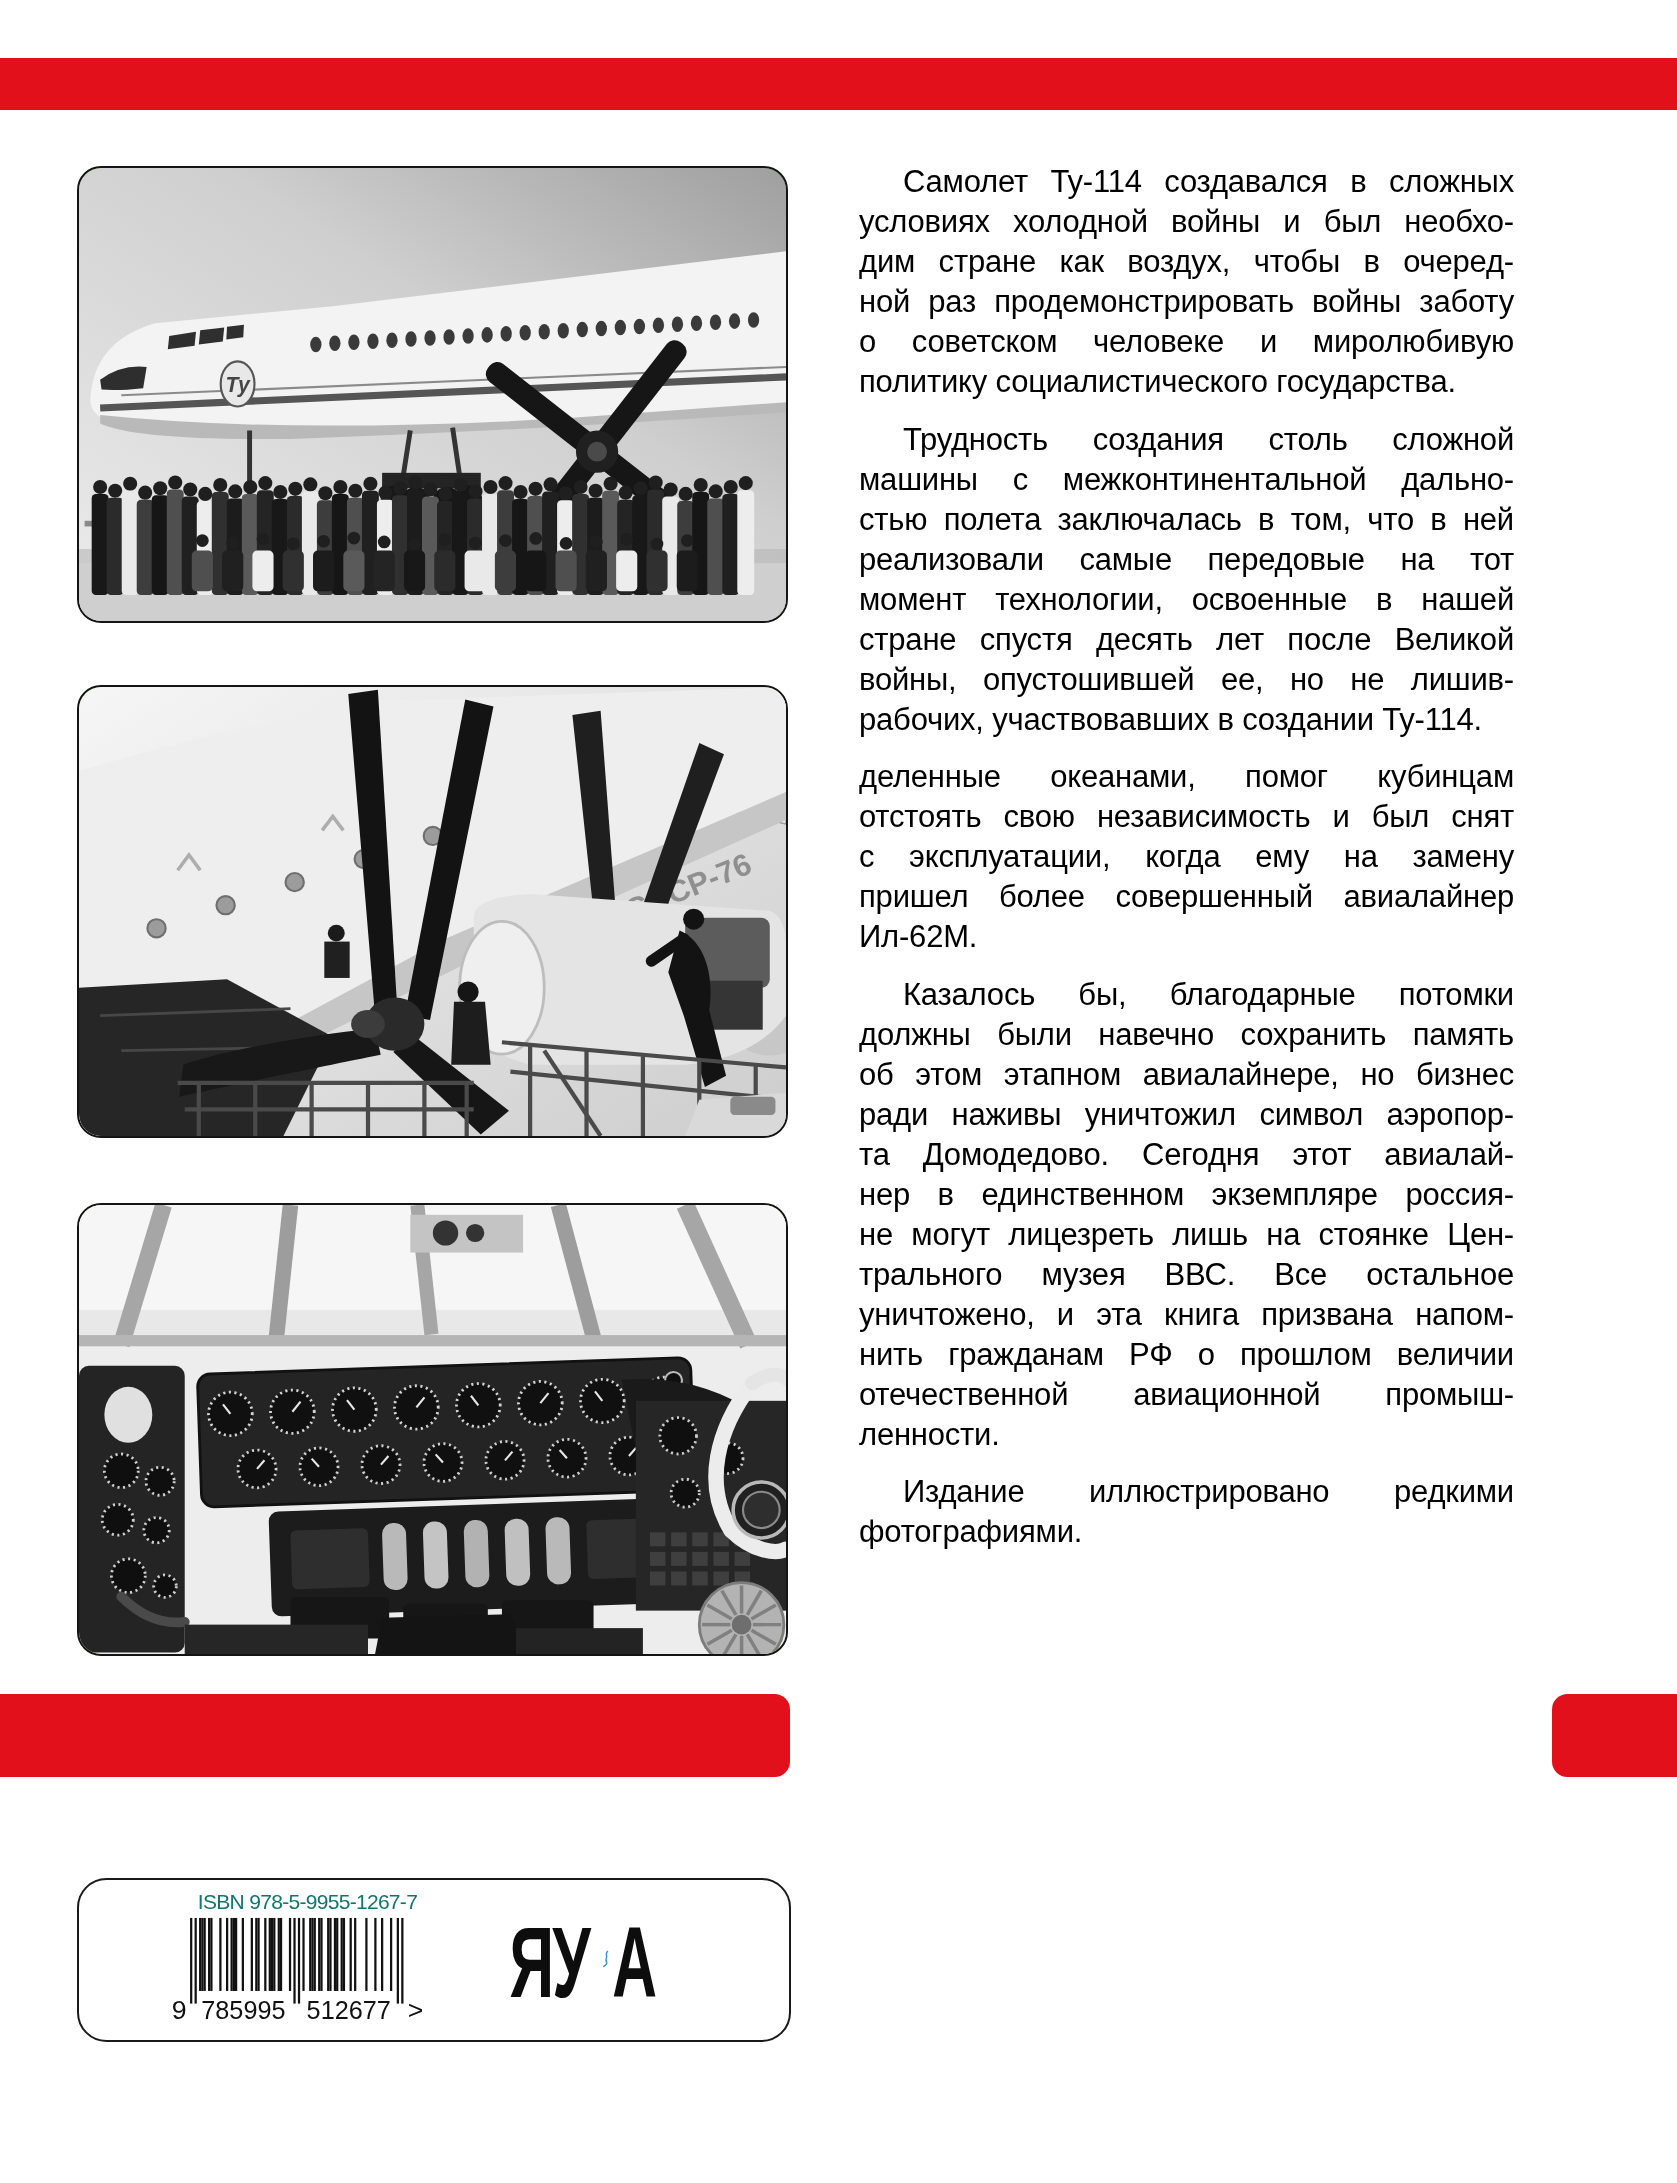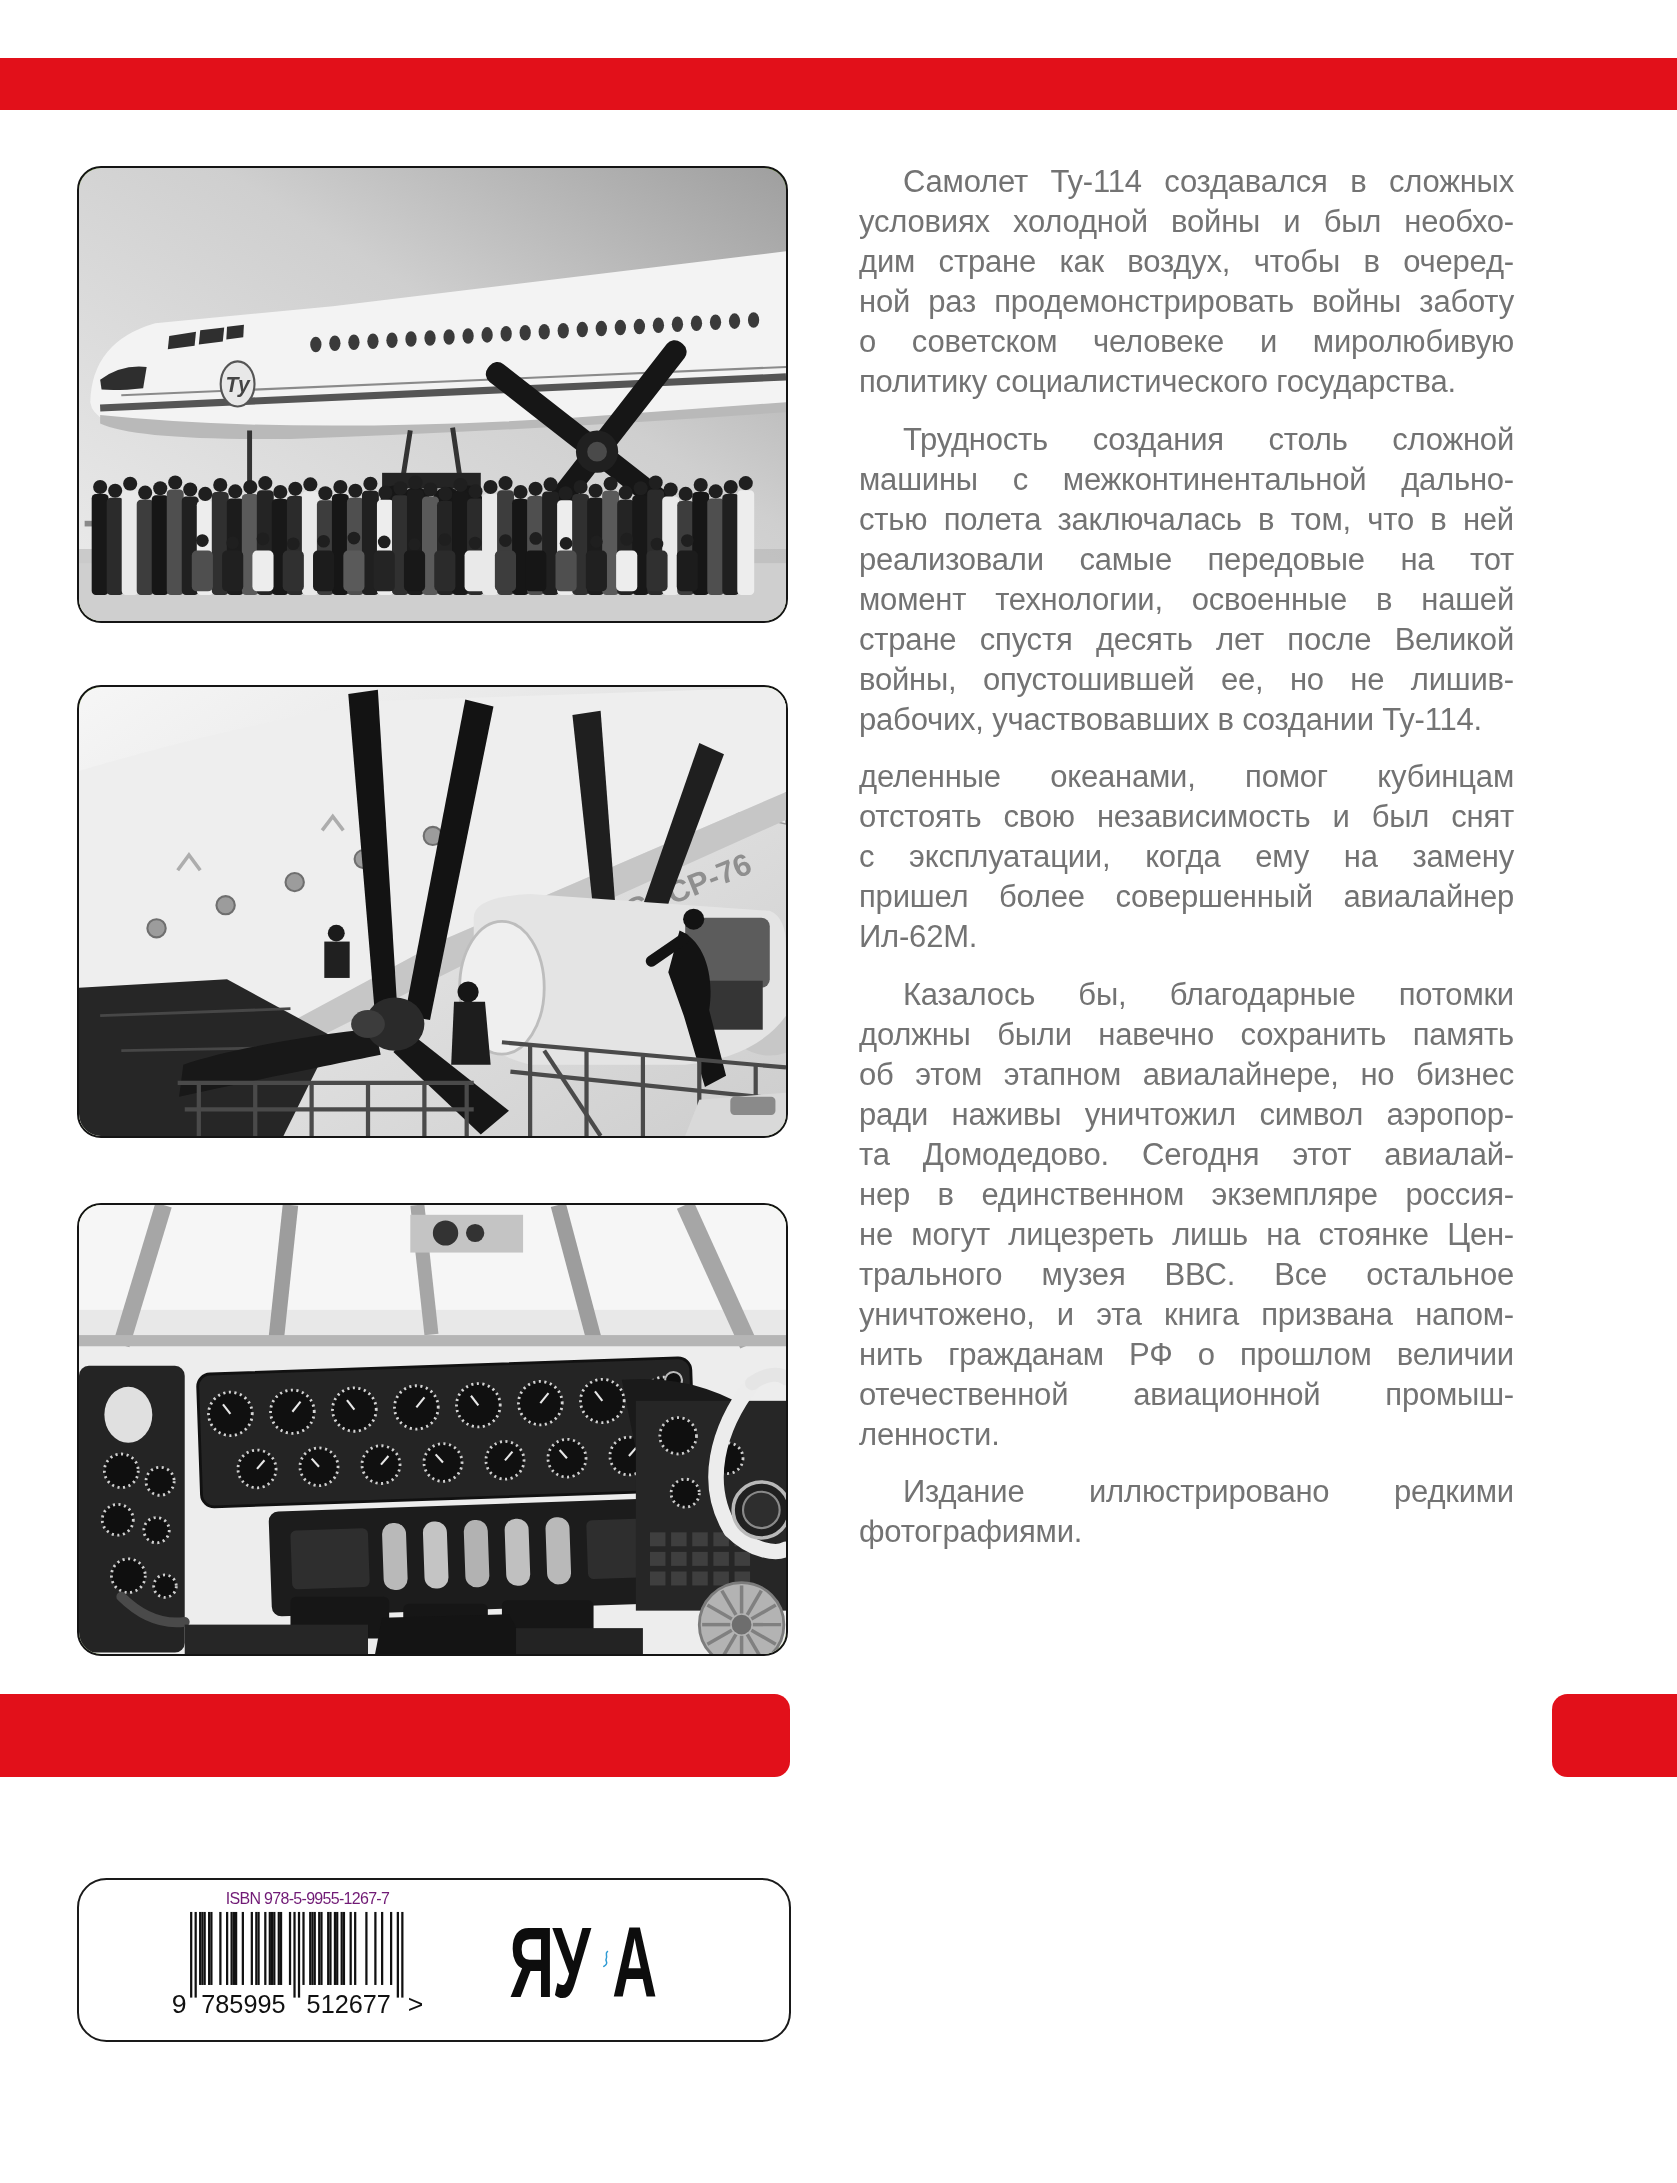--- a/index.html
+++ b/index.html
@@ -11,32 +11,32 @@
   .redbar.bl{left:0;top:1694px;width:790px;height:83px;border-radius:0 15.5px 15.5px 0}
   .redbar.br{left:1552px;top:1694px;width:125px;height:83px;border-radius:15.5px 0 0 15.5px}
 
   .photo{position:absolute;left:77px;width:711px;border:2.8px solid #141414;border-radius:24px;
          overflow:hidden;background:#4d7c0f}
   .photo svg{display:block;width:100%;height:100%}
   #ph1{top:166px;height:457px}
   #ph2{top:685px;height:453px}
   #ph3{top:1203px;height:453px}
 
-  .text-col{position:absolute;left:859px;top:162px;width:655px;font-size:31px;color:#737373;
+  .text-col{position:absolute;left:859px;top:162px;width:655px;font-size:31px;color:#000000;
             letter-spacing:-0.2px}
   .para{margin:0 0 17.6px}
   .para:last-child{margin-bottom:0}
   .tline{height:40px;line-height:40px;text-align:justify;text-align-last:justify;white-space:normal}
   .tline.first{padding-left:44px}
   .tline.end{text-align-last:left}
 
   .isbn-box{position:absolute;left:77px;top:1878px;width:714px;height:164px;background:#fff;
             border:2.1px solid #1a1a1a;border-radius:29.5px}
   .isbn-inner{position:absolute;left:88px;top:9.8px;width:281px;text-align:center}
-  .isbn-label{font-size:16px;color:#701a75;letter-spacing:-0.7px;white-space:nowrap}
+  .isbn-label{font-size:21px;color:#0f766e;letter-spacing:-0.7px;white-space:nowrap}
   .barcode-svg{display:block;margin:1.4px auto 0}
 
   .logo{position:absolute;left:406px;top:18.3px;width:183px;height:127px;
         display:flex;align-items:center;justify-content:center}
   .logo-letter{display:inline-block;font-size:100px;line-height:1;font-weight:700;color:#0d0d0d;
                transform:scaleX(0.62);letter-spacing:-2.8px;font-family:"Liberation Sans",sans-serif}
   .logo-wave{margin:0 -11.2px;position:relative;top:-2.8px}
 </style>
 </head>
 <body>

